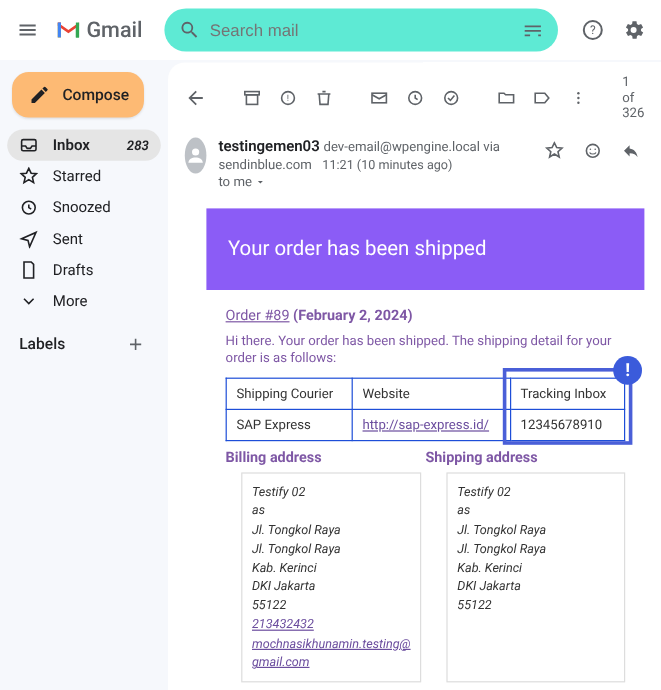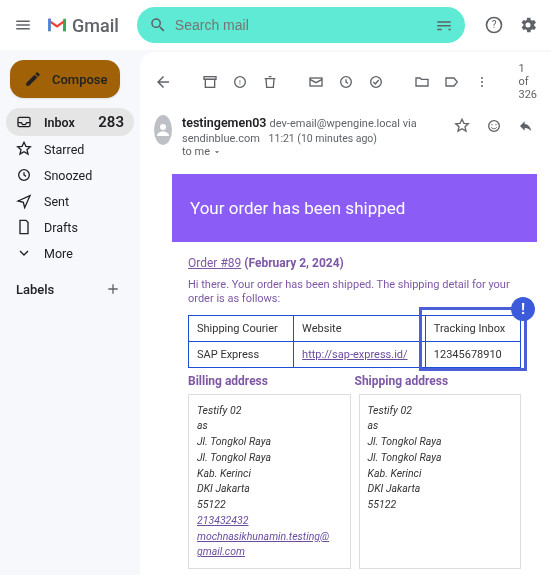--- a/index.html
+++ b/index.html
@@ -9,25 +9,25 @@
   .logo { display:flex; align-items:center; margin-left:12px; font-size:18px; font-weight:500; color:#5f6368; }
   .logo svg { margin-right:4px; }
   .searchwrap { flex:1; margin:0 18px; background:#5eead4; border-radius:22px; height:36px; display:flex; align-items:center; padding:0 12px; }
   .searchwrap svg { color:#5f6368; }
   .searchwrap input { border:none; background:transparent; outline:none; margin-left:8px; flex:1; font-size:14px; color:#5f6368; }
   .tune { margin-left:auto; color:#5f6368; }
   .topicons { display:flex; gap:12px; color:#5f6368; }
   .iconbtn { width:22px; height:22px; display:flex; align-items:center; justify-content:center; cursor:pointer; color:#5f6368; }
   .main { display:flex; height:calc(575px - 50px); }
   .sidebar { width:140px; padding:6px 6px 0 6px; }
-  .compose { display:flex; align-items:center; gap:10px; background:#a16207; border-radius:14px; padding:10px 14px; font-size:13px; font-weight:500; cursor:pointer; box-shadow:0 1px 2px rgba(0,0,0,0.1); margin:4px 0 10px 4px; width:110px; }
+  .compose { display:flex; align-items:center; gap:10px; background:#fdba74; border-radius:14px; padding:10px 14px; font-size:13px; font-weight:500; cursor:pointer; box-shadow:0 1px 2px rgba(0,0,0,0.1); margin:4px 0 10px 4px; width:110px; }
   .navlist { list-style:none; }
   .navitem { display:flex; align-items:center; gap:12px; padding:5px 10px; border-radius:14px; font-size:12.5px; cursor:pointer; color:#202124; }
   .navitem.active { background:#e5e5e5; font-weight:600; }
-  .navitem .count { margin-left:auto; font-size:15px; font-weight:600; }
+  .navitem .count { margin-left:auto; font-size:11px; font-weight:600;font-style:italic; }
   .labelshdr { display:flex; justify-content:space-between; align-items:center; padding:12px 10px 0 10px; font-size:13px; font-weight:500; }
   .content { flex:1; background:#fff; border-radius:14px 0 0 0; margin-top:2px; overflow:auto; }
   .toolbar { display:flex; align-items:center; gap:14px; padding:10px 14px; color:#5f6368; font-size:11px; }
   .toolbar .sp { width:10px; }
   .toolbar .spacer { flex:1; }
   .msghdr { display:flex; align-items:flex-start; gap:10px; padding:4px 14px 10px 14px; }
   .avatar { width:30px; height:30px; border-radius:50%; background:#bdc1c6; display:flex; align-items:center; justify-content:center; color:#fff; }
   .sender { font-size:12.5px; }
   .sender b { font-weight:600; }
   .sender .via { color:#5f6368; font-size:11px; }
@@ -44,21 +44,21 @@
   table.ship { width:100%; border-collapse:collapse; font-size:11px; }
   table.ship th, table.ship td { border:1px solid #1d4ed8; padding:6px 8px; text-align:left; }
   table.ship th { font-weight:400; color:#333; }
   table.ship a { color:#6b4d9e; text-decoration:underline; }
   .highlight { border:3px solid #4a5fd8; position:absolute; pointer-events:none; }
   .excl { position:absolute; width:24px; height:24px; border-radius:50%; background:#3b5bdb; color:#fff; display:flex; align-items:center; justify-content:center; font-weight:700; font-size:15px; }
   .tablewrap { position:relative; }
   .addrhdr { display:flex; margin-top:6px; }
   .addrhdr div { flex:1; color:#7e57a5; font-weight:700; font-size:12px; }
   .addrgrid { display:flex; gap:8px; margin-top:6px; }
-  .addrbox { flex:1; border:1px solid #ddd; padding:8px; font-size:10.5px; font-style:italic; line-height:1.5; color:#333; }
+  .addrbox { flex:1; border:1px solid #ddd; padding:8px; font-size:10.5px; font-style:italic; line-height:1.5; color:#333;margin-left:13px; }
   .addrbox a { color:#6b4d9e; text-decoration:underline; display:block; }
   .footer { text-align:center; font-size:10px; color:#888; padding:10px 0 4px; }
   svg { flex-shrink:0; }
 </style>
 </head>
 <body>
 
 <div class="topbar">
   <div class="ham iconbtn">
     <svg width="18" height="18" viewBox="0 0 24 24">

